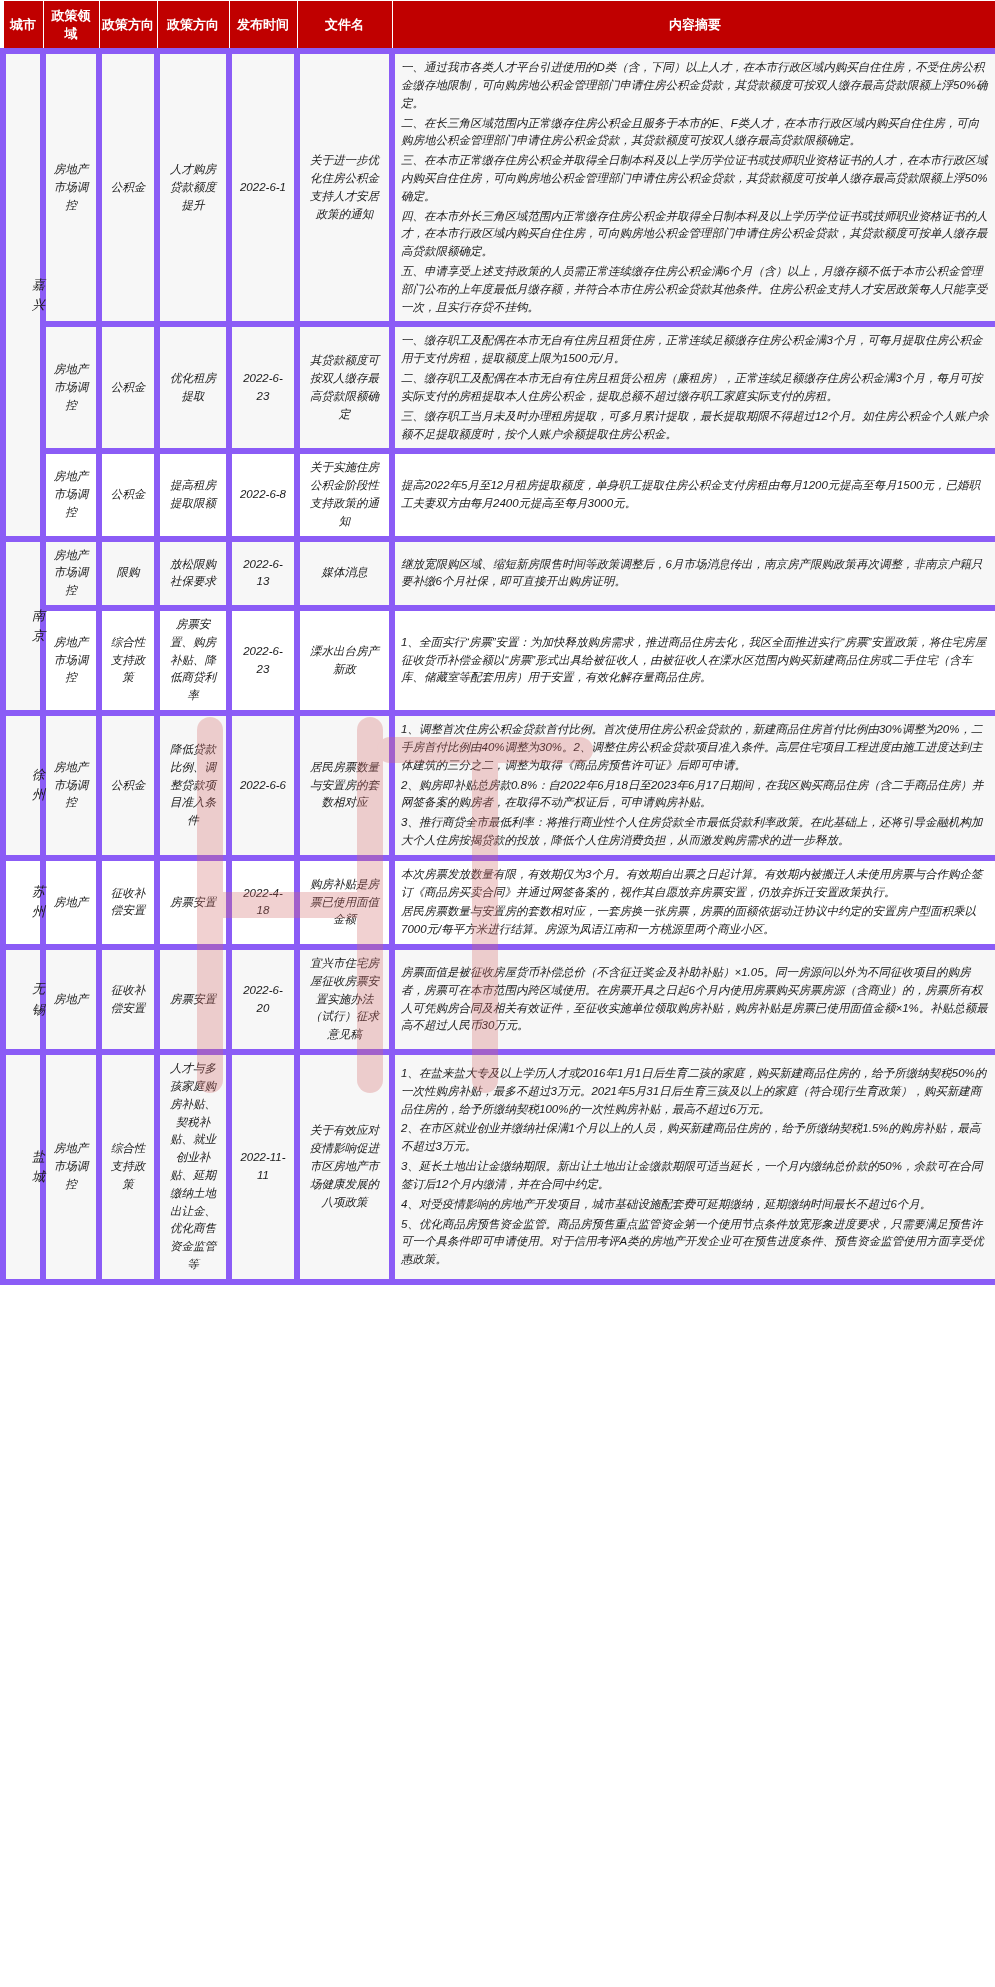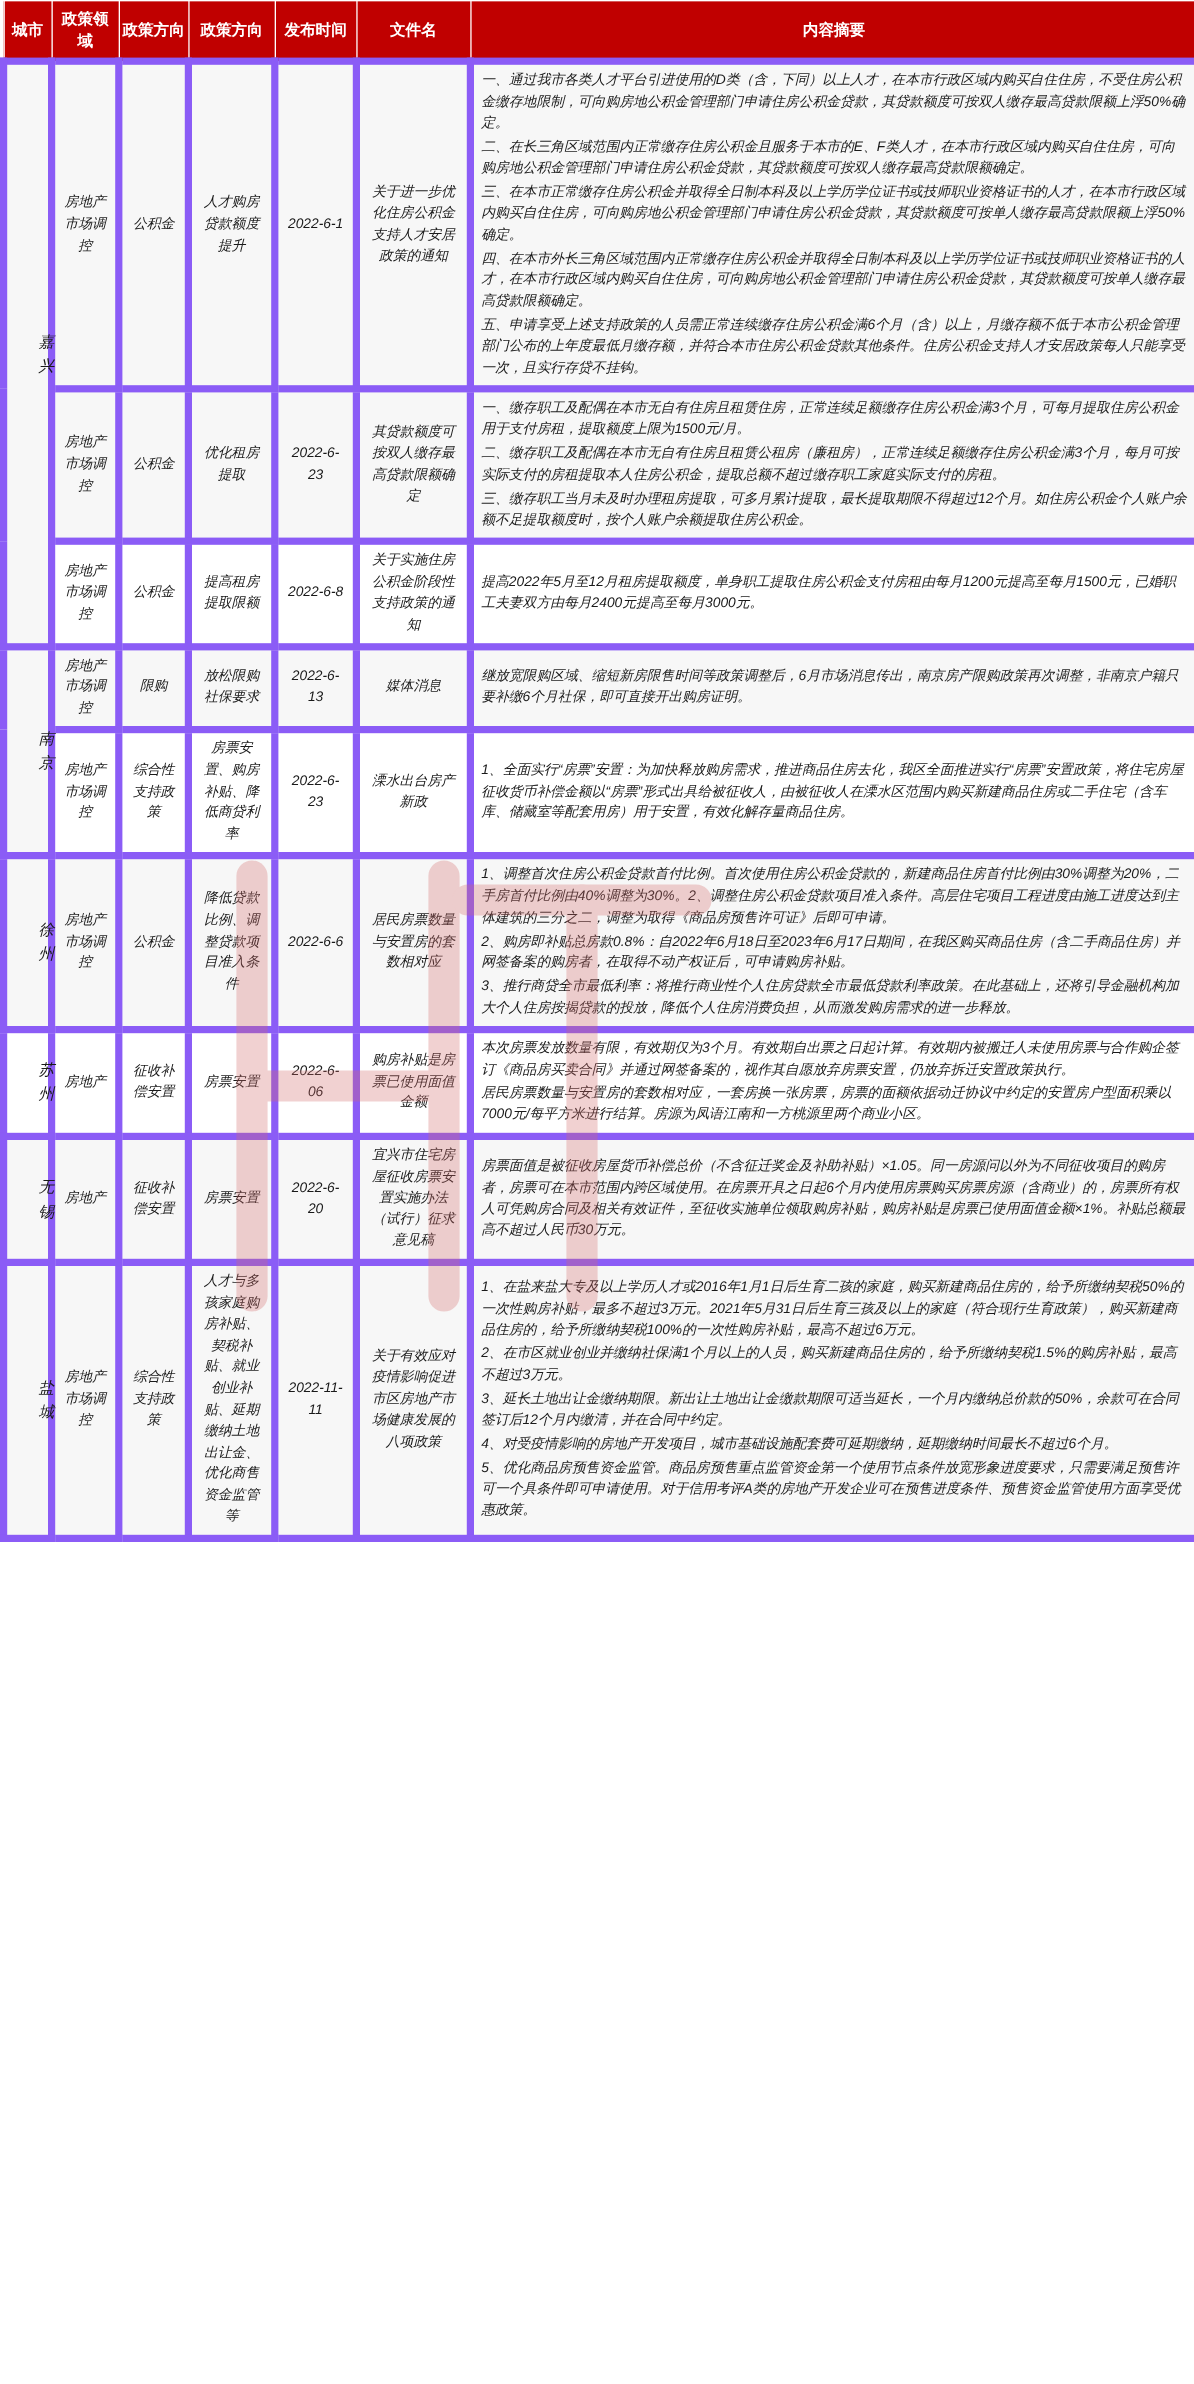--- a/index.html
+++ b/index.html
@@ -136,21 +136,21 @@
             <p>1、调整首次住房公积金贷款首付比例。首次使用住房公积金贷款的，新建商品住房首付比例由30%调整为20%，二手房首付比例由40%调整为30%。2、调整住房公积金贷款项目准入条件。高层住宅项目工程进度由施工进度达到主体建筑的三分之二，调整为取得《商品房预售许可证》后即可申请。</p>
             <p>2、购房即补贴总房款0.8%：自2022年6月18日至2023年6月17日期间，在我区购买商品住房（含二手商品住房）并网签备案的购房者，在取得不动产权证后，可申请购房补贴。</p>
             <p>3、推行商贷全市最低利率：将推行商业性个人住房贷款全市最低贷款利率政策。在此基础上，还将引导金融机构加大个人住房按揭贷款的投放，降低个人住房消费负担，从而激发购房需求的进一步释放。</p>
           </td>
         </tr>
         <tr class="plain">
           <td class="c city">苏州</td>
           <td class="c">房地产</td>
           <td class="c">征收补偿安置</td>
           <td class="c">房票安置</td>
-          <td class="c">2022-6-06</td>
+          <td class="c">2022-4-18</td>
           <td class="c">购房补贴是房票已使用面值金额</td>
           <td class="sum">
             <p>本次房票发放数量有限，有效期仅为3个月。有效期自出票之日起计算。有效期内被搬迁人未使用房票与合作购企签订《商品房买卖合同》并通过网签备案的，视作其自愿放弃房票安置，仍放弃拆迁安置政策执行。</p>
             <p>居民房票数量与安置房的套数相对应，一套房换一张房票，房票的面额依据动迁协议中约定的安置房户型面积乘以7000元/每平方米进行结算。房源为凤语江南和一方桃源里两个商业小区。</p>
           </td>
         </tr>
         <tr class="alt">
           <td class="c city">无锡</td>
           <td class="c">房地产</td>
           <td class="c">征收补偿安置</td>

